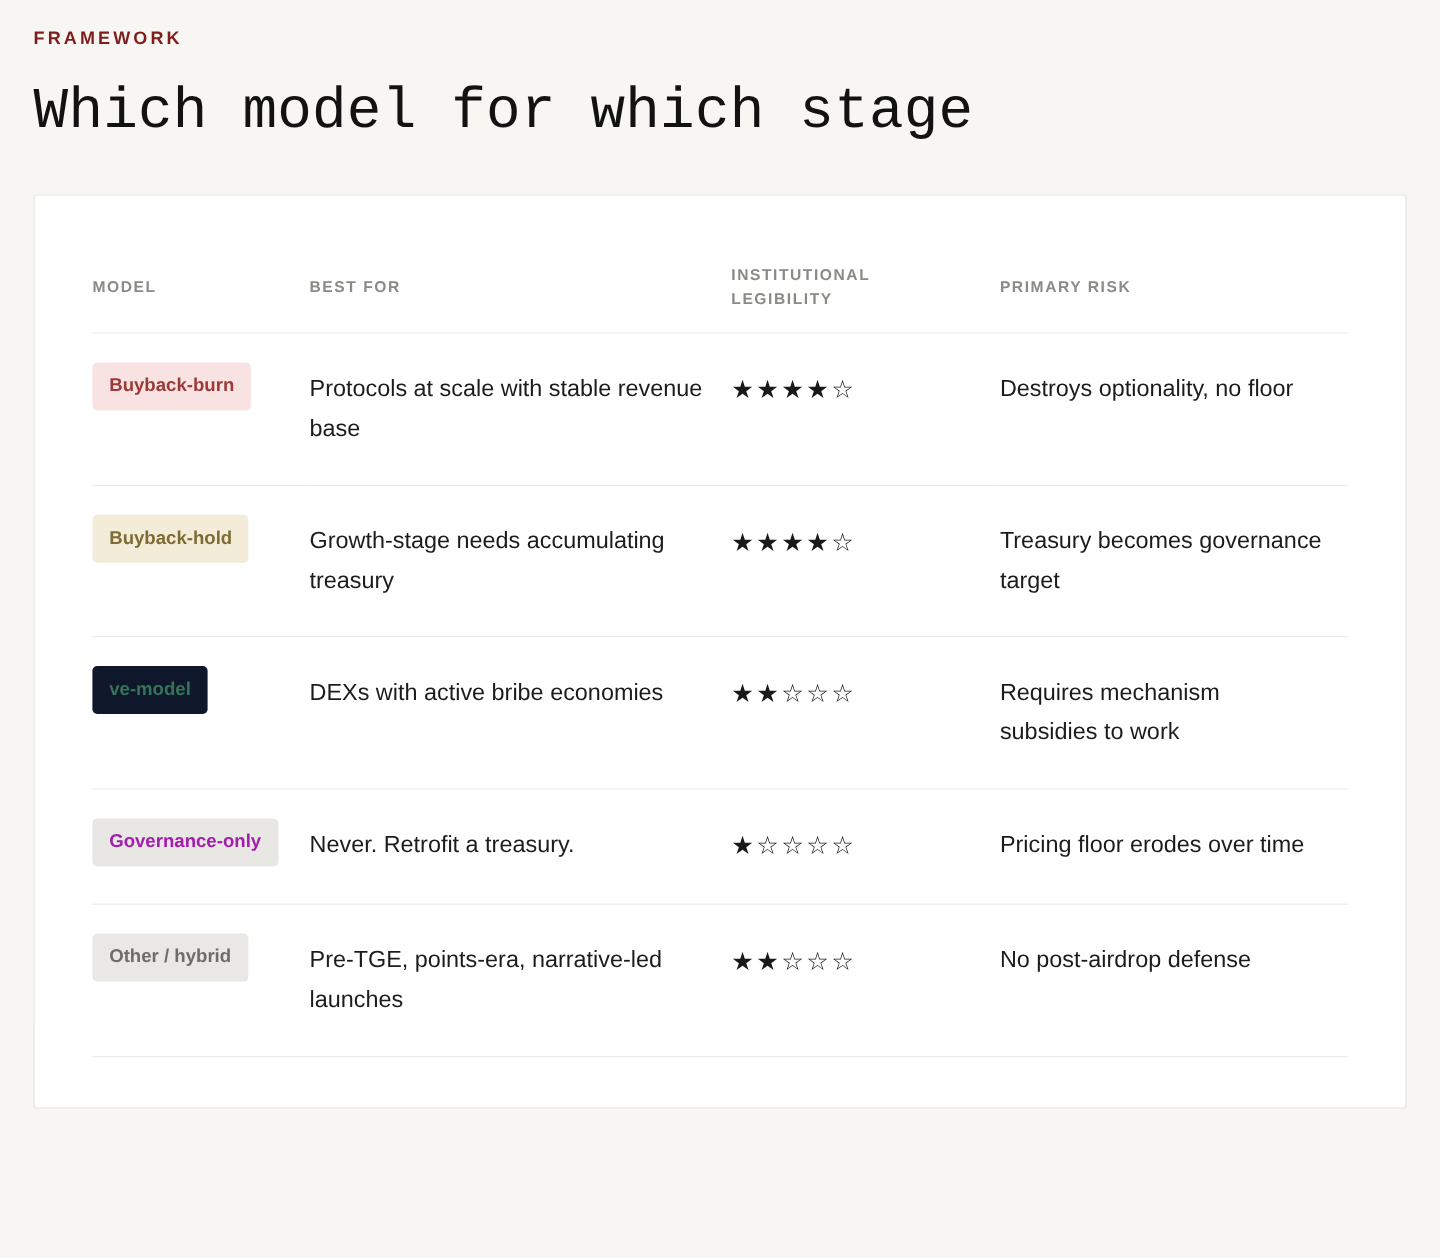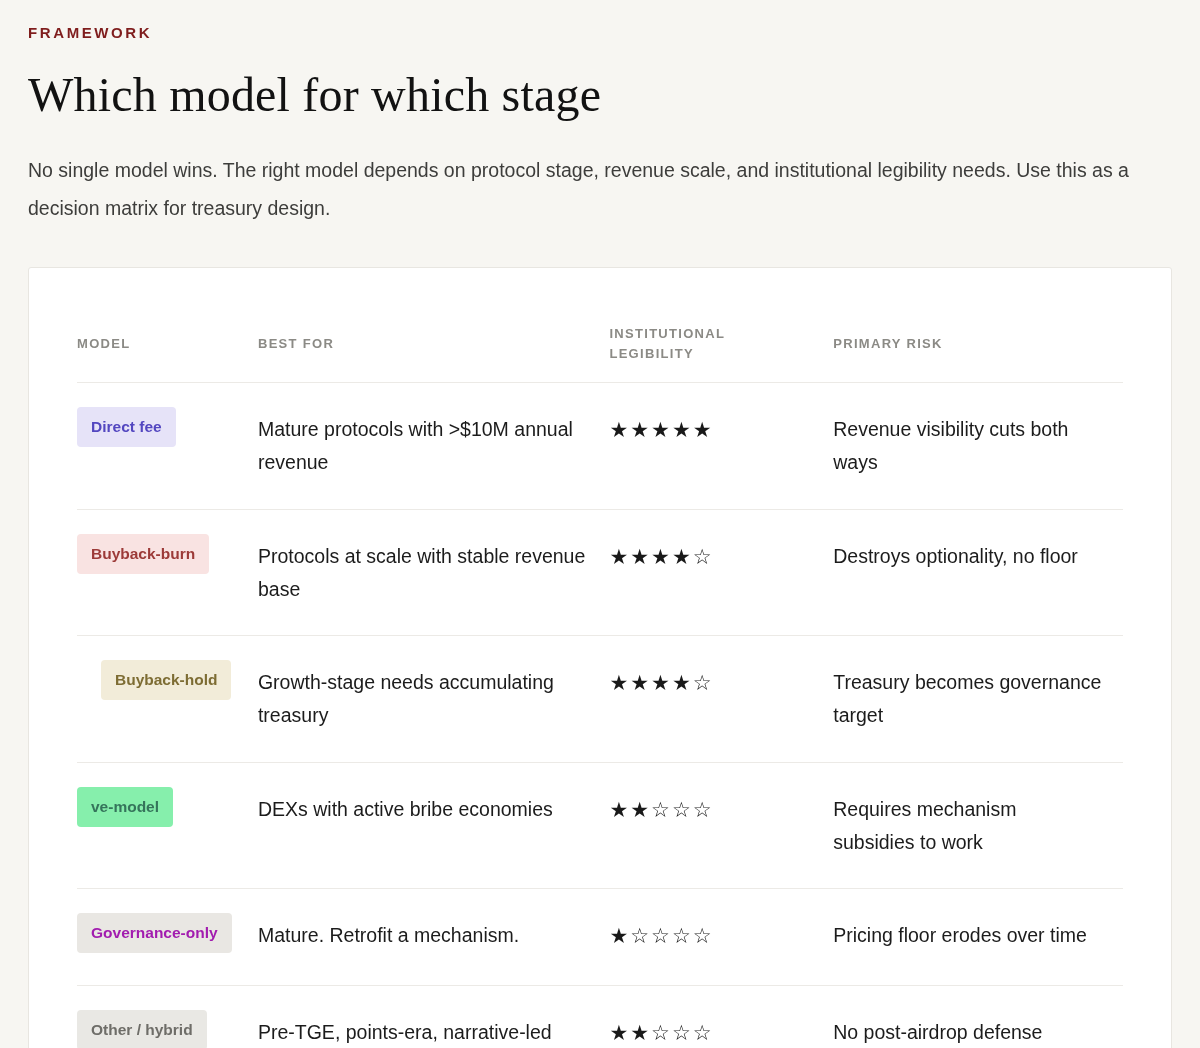--- a/index.html
+++ b/index.html
@@ -13,21 +13,21 @@
   .page { padding: 24px 28px 30px; }
 
   .eyebrow {
     color: #7f1d1d;
     font-size: 15px;
     font-weight: 700;
     letter-spacing: 2.6px;
     text-transform: uppercase;
   }
   h1.page-title {
-    font-family: Liberation Serif, serif;
+    font-family: Liberation Mono, monospace;
     font-weight: 400;
     font-size: 48px;
     line-height: 1.15;
     color: #121212;
     margin: 26px 0 0 0;
     letter-spacing: 0.2px;
   }
   .intro {
     margin-top: 30px;
     font-size: 19.5px;
@@ -93,90 +93,79 @@
     white-space: nowrap;
     font-family: "DejaVu Sans", sans-serif;
   }
 </style>
 </head>
 <body>
 
 <div class="page">
   <div class="eyebrow">FRAMEWORK</div>
   <h1 class="page-title">Which model for which stage</h1>
-  <p class="intro">No single model wins. The right model depends on protocol stage, revenue scale, and institutional legibility needs. Use this as a decision matrix for treasury design.</p>
 
   <div class="card">
     <table class="matrix">
       <colgroup>
         <col class="c-model">
           <col class="c-best">
           <col class="c-legib">
           <col class="c-risk">
       </colgroup>
       <thead>
         <tr>
           <th>MODEL</th>
           <th>BEST FOR</th>
           <th>
             <span class="th-narrow">INSTITUTIONAL LEGIBILITY</span>
           </th>
           <th>PRIMARY RISK</th>
         </tr>
       </thead>
       <tbody id="matrix-body">
-  <tr>
-    <td class="cell-model">
-      <span class="badge" style="background: rgb(230, 227, 248); color: rgb(83, 71, 192);">Direct fee</span>
-    </td>
-    <td class="cell-best">Mature protocols with &gt;$10M annual revenue</td>
-    <td class="cell-stars">
-      <span class="stars">★★★★★</span>
-    </td>
-    <td class="cell-risk">Revenue visibility cuts both ways</td>
-  </tr>
 
   <tr>
     <td class="cell-model">
       <span class="badge" style="background: rgb(249, 227, 226); color: rgb(156, 58, 56);">Buyback-burn</span>
     </td>
     <td class="cell-best">Protocols at scale with stable revenue base</td>
     <td class="cell-stars">
       <span class="stars">★★★★☆</span>
     </td>
     <td class="cell-risk">Destroys optionality, no floor</td>
   </tr>
 
   <tr>
     <td class="cell-model">
-      <span class="badge" style="background: rgb(242, 236, 217); color: rgb(125, 108, 51); margin-left: 24px;">Buyback-hold</span>
+      <span class="badge" style="background: rgb(242, 236, 217); color: rgb(125, 108, 51);">Buyback-hold</span>
     </td>
     <td class="cell-best">Growth-stage needs accumulating treasury</td>
     <td class="cell-stars">
       <span class="stars">★★★★☆</span>
     </td>
     <td class="cell-risk">Treasury becomes governance target</td>
   </tr>
 
   <tr>
     <td class="cell-model">
-      <span class="badge" style="background: #86efac; color: rgb(53, 116, 91);">ve-model</span>
+      <span class="badge" style="background: #0f172a; color: rgb(53, 116, 91);">ve-model</span>
     </td>
     <td class="cell-best">DEXs with active bribe economies</td>
     <td class="cell-stars">
       <span class="stars">★★☆☆☆</span>
     </td>
     <td class="cell-risk">Requires mechanism subsidies to work</td>
   </tr>
 
   <tr>
     <td class="cell-model">
       <span class="badge" style="background: rgb(233, 231, 227); color: #a21caf;">Governance-only</span>
     </td>
-    <td class="cell-best">Mature. Retrofit a mechanism.</td>
+    <td class="cell-best">Never. Retrofit a treasury.</td>
     <td class="cell-stars">
       <span class="stars">★☆☆☆☆</span>
     </td>
     <td class="cell-risk">Pricing floor erodes over time</td>
   </tr>
 
   <tr>
     <td class="cell-model">
       <span class="badge" style="background: rgb(233, 232, 228); color: rgb(110, 109, 104);">Other / hybrid</span>
     </td>

